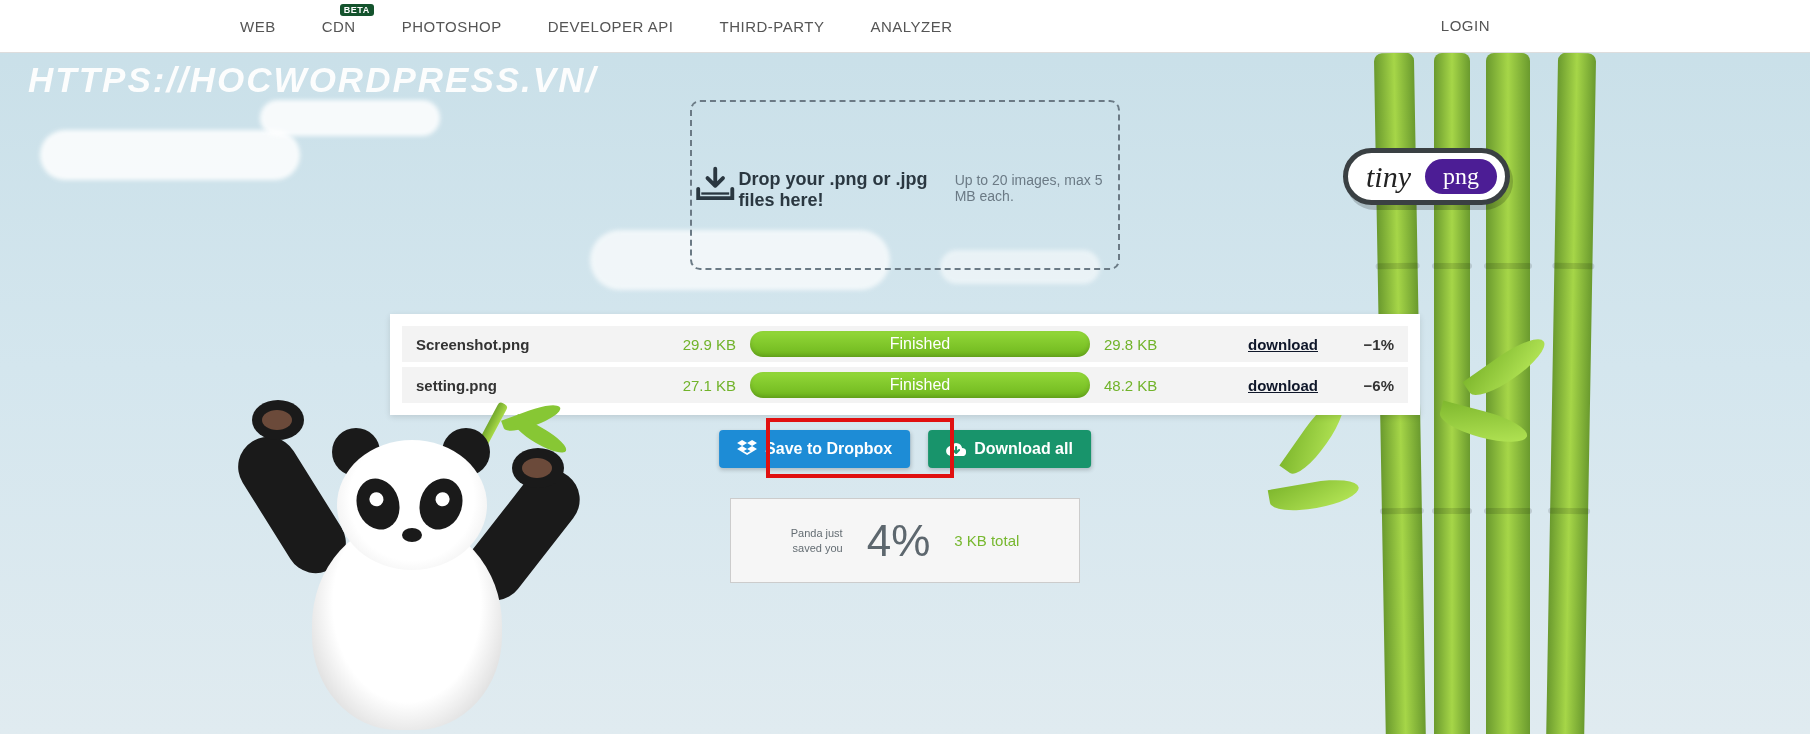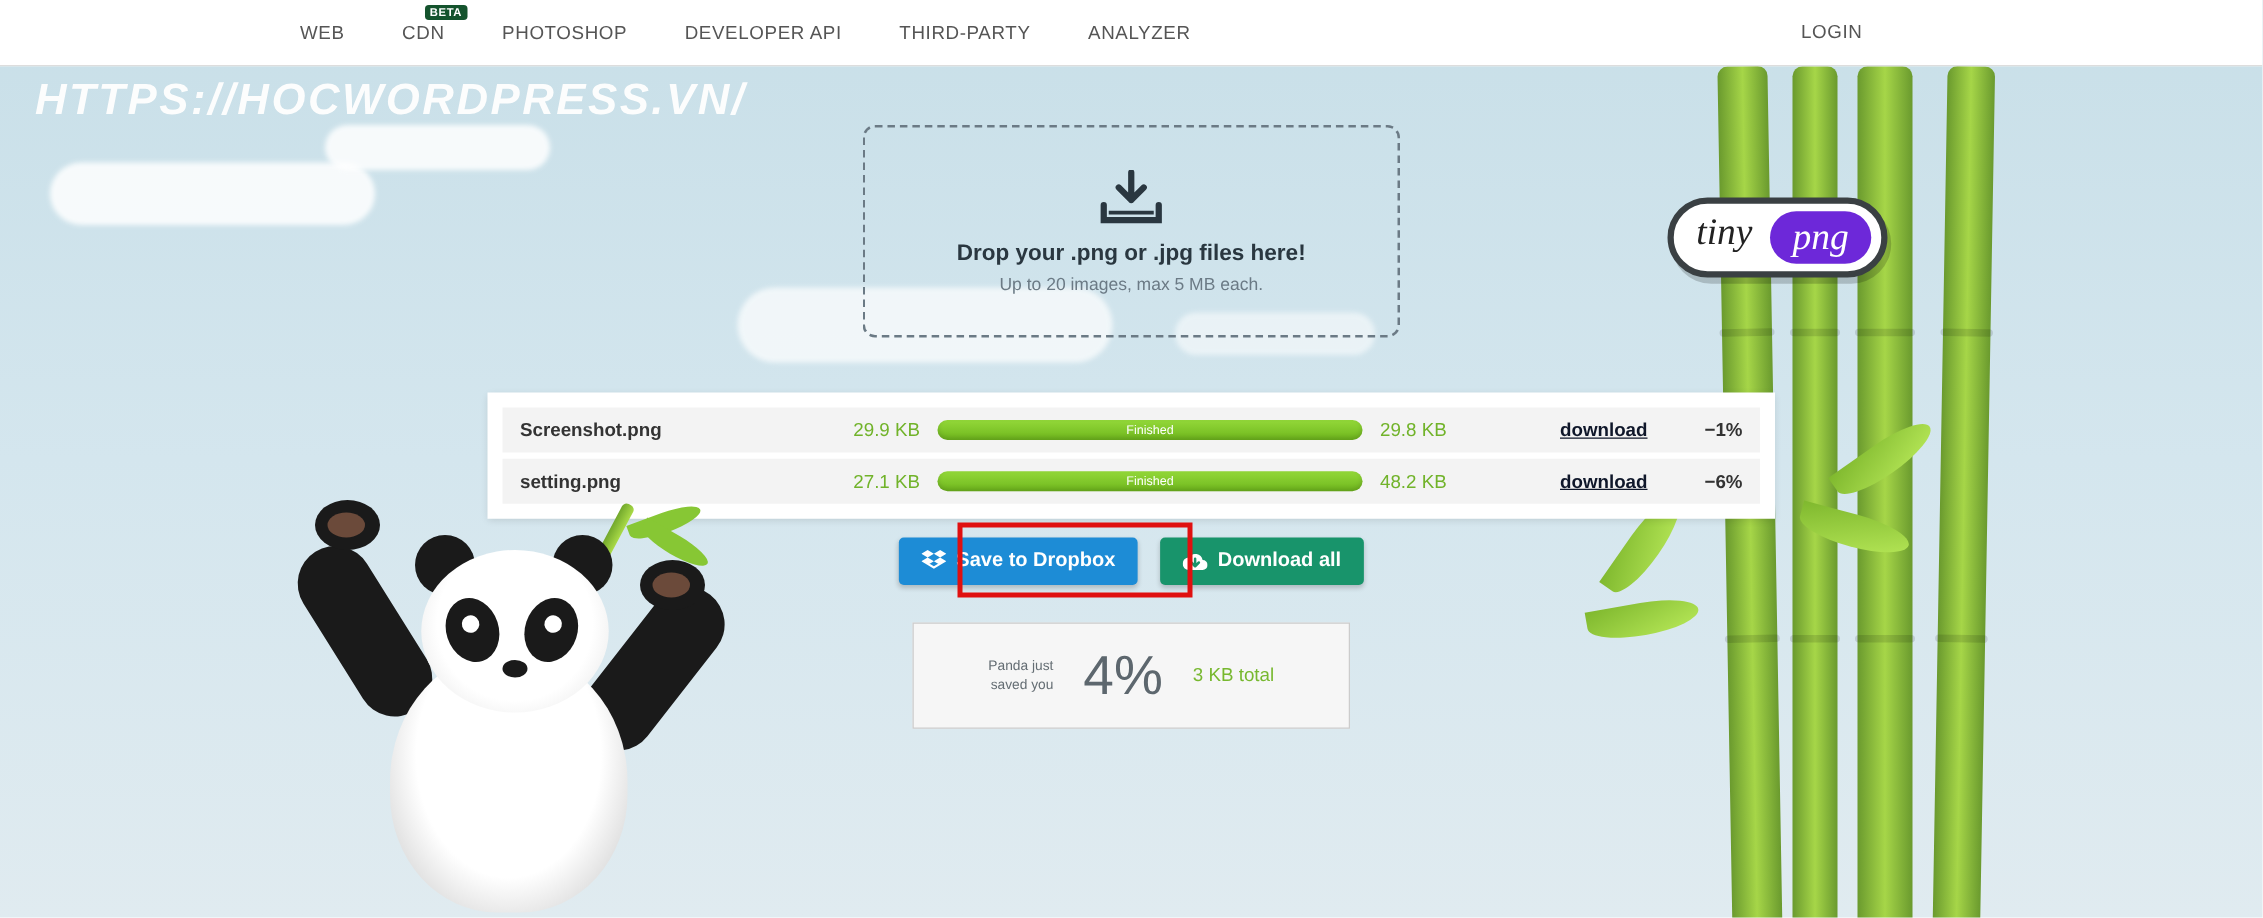--- a/index.html
+++ b/index.html
@@ -64,56 +64,56 @@
   .bamboo { position:absolute; top:53px; width:40px; height:700px; background:linear-gradient(90deg,#6a9a2e,#a6d648,#6a9a2e); border-radius:8px;}
   .bamboo.b1{ right:390px; transform:rotate(-1deg);}
   .bamboo.b2{ right:340px; width:36px;}
   .bamboo.b3{ right:280px; width:44px;}
   .bamboo.b4{ right:220px; width:38px; transform:rotate(1deg);}
   .bamboo::before,.bamboo::after{content:"";position:absolute;left:-2px;right:-2px;height:6px;background:rgba(0,0,0,0.12);border-radius:3px;}
   .bamboo::before{top:30%;} .bamboo::after{top:65%;}
   .leaf{position:absolute;width:90px;height:26px;background:linear-gradient(160deg,#7fb82e,#b7e858);border-radius:0 60% 60% 60%;transform-origin:left center;}
   
   .logo {
-    position:absolute; top:158px; right:300px;
+    position:absolute; top:148px; right:300px;
     background:#fff; border:5px solid #3a4043;
     border-radius:40px; padding:6px 8px;
-    display:flex; align-items:flex-start;
+    display:flex; align-items:center;
     box-shadow: 3px 5px 0 rgba(0,0,0,0.18);
     z-index:3;
   }
   .logo-tiny{ font-family:cursive; font-size:30px; font-style:italic; color:#222; padding:0 14px 0 10px;}
-  .logo-png{ background:#6d28d9; color:#fff; font-family:cursive; font-size:30px; font-style:italic; padding:4px 18px; border-radius:30px;}
+  .logo-png{ background:#4c1d95; color:#fff; font-family:cursive; font-size:24px; padding:4px 18px; border-radius:30px;}
   
   .dropzone {
     position:absolute; top:100px; left:50%; transform:translateX(-50%);
     width:430px; height:170px;
     border:2px dashed #6b7a85; border-radius:10px;
-    display:flex; flex-direction:column; align-items:center; justify-content:center;
+    display:flex; align-items:center; justify-content:center;
     z-index:2;
   }
   .drop-title{ font-size:18px; font-weight:bold; color:#2a3740; margin-top:10px;}
   .drop-sub{ font-size:14px; color:#6b7a85; margin-top:6px;}
   
   .results {
     position:absolute; top:314px; left:50%; transform:translateX(-50%);
     width:1030px; background:#fff; padding:12px;
     box-shadow:0 2px 6px rgba(0,0,0,0.12);
     z-index:2;
   }
   .row {
     display:flex; align-items:center;
     background:#f3f3f3; height:36px; margin-bottom:5px;
     padding:0 14px; font-size:15px;
   }
   .row:last-child{margin-bottom:0;}
   .fname{ width:250px; font-weight:bold; color:#333;}
   .size-in{ width:70px; color:#71b32a; text-align:right;}
   .bar-wrap{ flex:0 0 340px; margin:0 14px;}
-  .bar{ height:16px; background:linear-gradient(180deg,#93d839,#6fb71d); border-radius:18px; display:flex; align-items:center; justify-content:center; color:#fff; font-size:10px; box-shadow:inset 0 -2px 4px rgba(0,0,0,0.15);}
+  .bar{ height:26px; background:linear-gradient(180deg,#93d839,#6fb71d); border-radius:18px; display:flex; align-items:center; justify-content:center; color:#fff; font-size:16px; box-shadow:inset 0 -2px 4px rgba(0,0,0,0.15);}
   .size-out{ width:70px; color:#71b32a;}
   .spacer{flex:1;}
   .dl-link{ color:#0f172a; text-decoration:underline; font-weight:bold; cursor:pointer; margin-right:28px;}
   .pct{ font-weight:bold; color:#333; width:48px; text-align:right;}
   
   .actions {
     position:absolute; top:430px; left:50%; transform:translateX(-50%);
     display:flex; gap:18px; z-index:2;
   }
   .btn {

